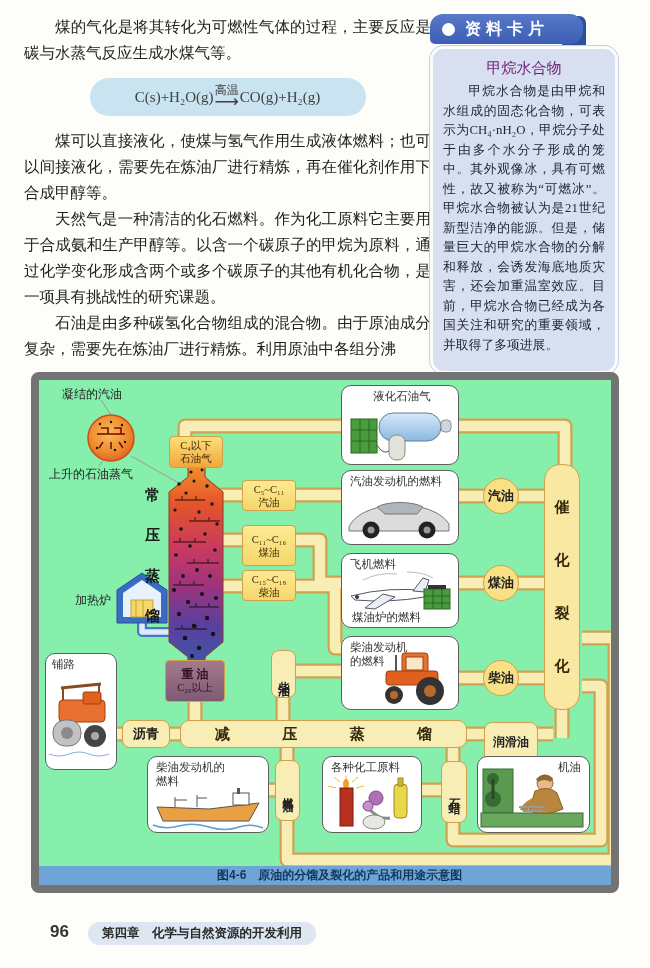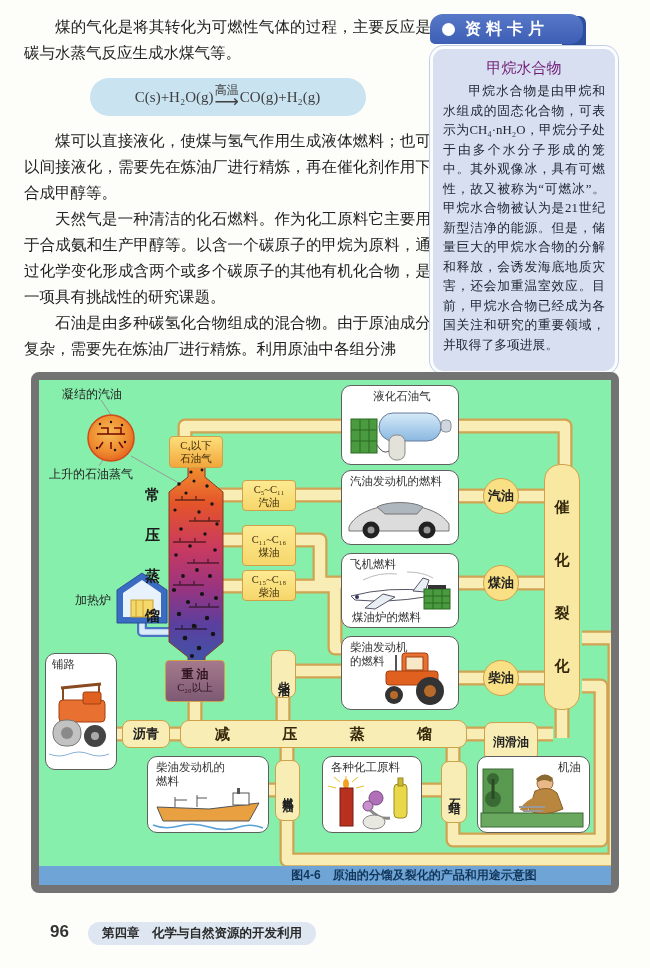--- a/index.html
+++ b/index.html
@@ -25,21 +25,21 @@
   #card-header .t{font-size:16px;font-weight:bold;letter-spacing:5px;font-family:"Liberation Sans",sans-serif;}
   #card-title{text-align:center;font-size:15px;margin:13px 0 4px 0;color:#701a75;}
   #card-text{padding:0 13px;font-size:12.8px;line-height:19.5px;text-indent:2em;text-align:justify;color:#1c2430;}
 
   
   #figure{left:31px;top:372px;width:588px;height:521px;border:8px solid #737373;border-radius:8px;
     box-sizing:border-box;background:#86efac;overflow:hidden;}
   #figsvg{position:absolute;left:0;top:0;}
   #figcaption{position:absolute;left:0;bottom:0;width:100%;height:19px;background:#6fa5d6;
     color:#12365a;font-size:12px;font-weight:bold;line-height:19px;padding-left:178px;box-sizing:border-box;
-    font-family:"Liberation Sans",sans-serif;text-align:center;}
+    font-family:"Liberation Sans",sans-serif;}
   .po{stroke:#cfa352;stroke-width:15;fill:none;stroke-linejoin:round;}
   .pi{stroke:#f9edb6;stroke-width:10.5;fill:none;stroke-linejoin:round;}
   .fo{stroke:#4a74c4;stroke-width:10;fill:none;stroke-linejoin:round;}
   .fi{stroke:#dcebfa;stroke-width:5.5;fill:none;stroke-linejoin:round;}
   .thin{stroke:#9a9a9a;stroke-width:1;fill:none;}
 
   .pbox{position:absolute;background:#fff;border:1.6px solid #5f5f5f;border-radius:10px;box-sizing:border-box;}
   .plabel{position:absolute;font-size:11.5px;line-height:14px;color:#333;}
   .ybox{position:absolute;border:1.5px solid #cfa14a;border-radius:4px;box-sizing:border-box;
     background:linear-gradient(#fdea92,#f6d66b);text-align:center;color:#3c2a08;font-size:10.5px;line-height:13px;

